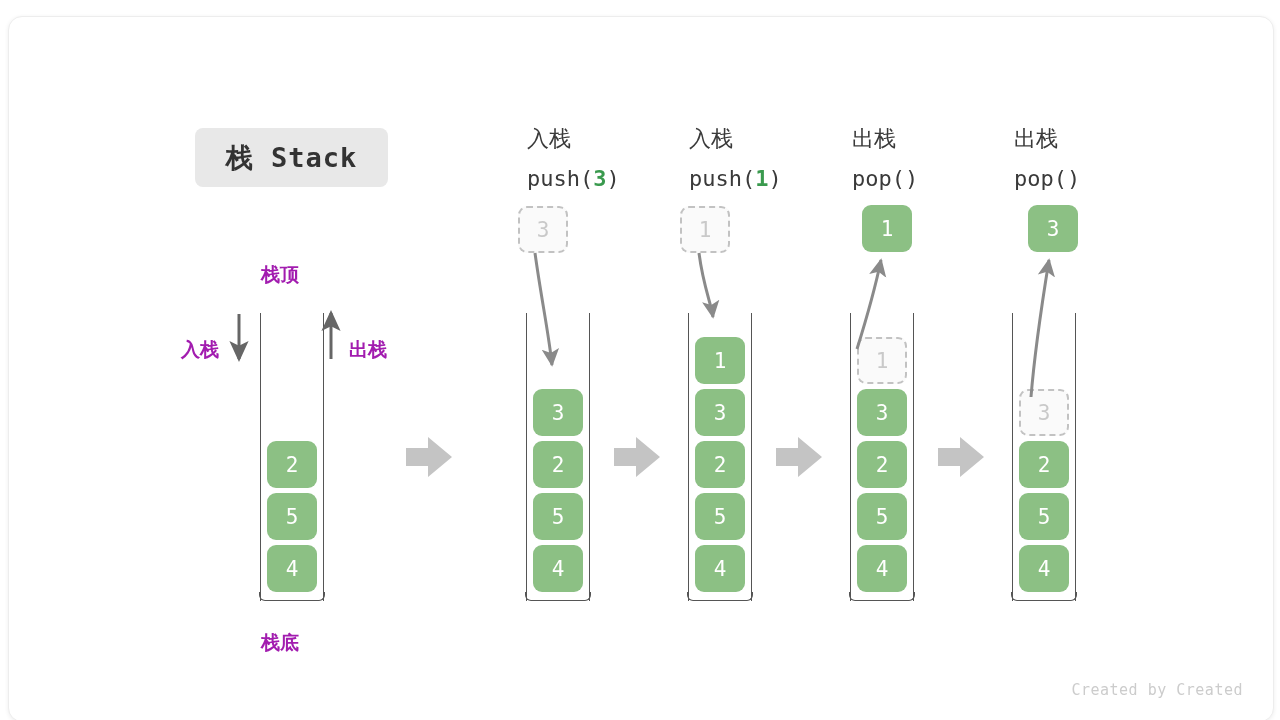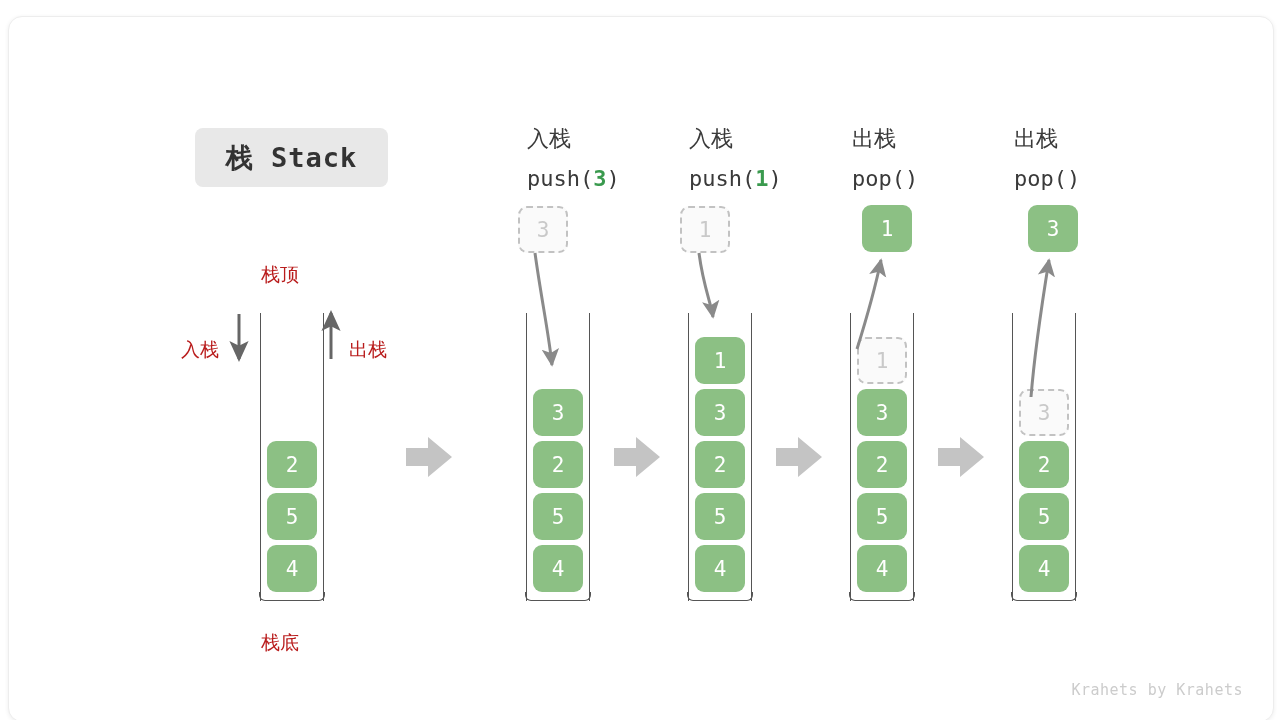--- a/index.html
+++ b/index.html
@@ -33,22 +33,22 @@
     color: #333333;
     font-size: 27px;
     font-weight: bold;
     letter-spacing: 1px;
     font-family: "DejaVu Sans Mono", "Liberation Mono", monospace;
   }
 
   
   .cjk-label {
     position: absolute;
-    color: #b91c1c;
-    font-weight: normal;
+    color: #a21caf;
+    font-weight: bold;
     font-size: 19px;
     white-space: nowrap;
     font-family: "DejaVu Sans", "Liberation Sans", sans-serif;
   }
   .top-label  { left: 252px; top: 245px; }
   .bot-label  { left: 252px; top: 613px; }
   .push-side  { left: 172px; top: 320px; }
   .pop-side   { left: 340px; top: 320px; }
 
   
@@ -266,15 +266,15 @@
     <path d="M 1022,380 C 1026,330 1034,280 1040,243" fill="none" stroke="#8a8a8a" stroke-width="3" marker-end="url(#ah)"></path>
 
     <g fill="#c4c4c4">
       <path d="M 397,431 h 22 v -11 l 24,20 l -24,20 v -11 h -22 z"></path>
       <path d="M 605,431 h 22 v -11 l 24,20 l -24,20 v -11 h -22 z"></path>
       <path d="M 767,431 h 22 v -11 l 24,20 l -24,20 v -11 h -22 z"></path>
       <path d="M 929,431 h 22 v -11 l 24,20 l -24,20 v -11 h -22 z"></path>
     </g>
   </svg>
 
-  <div class="watermark">Krahets by Krahets</div>
+  <div class="watermark">Created by Created</div>
 
 </div>
 
 </body></html>

